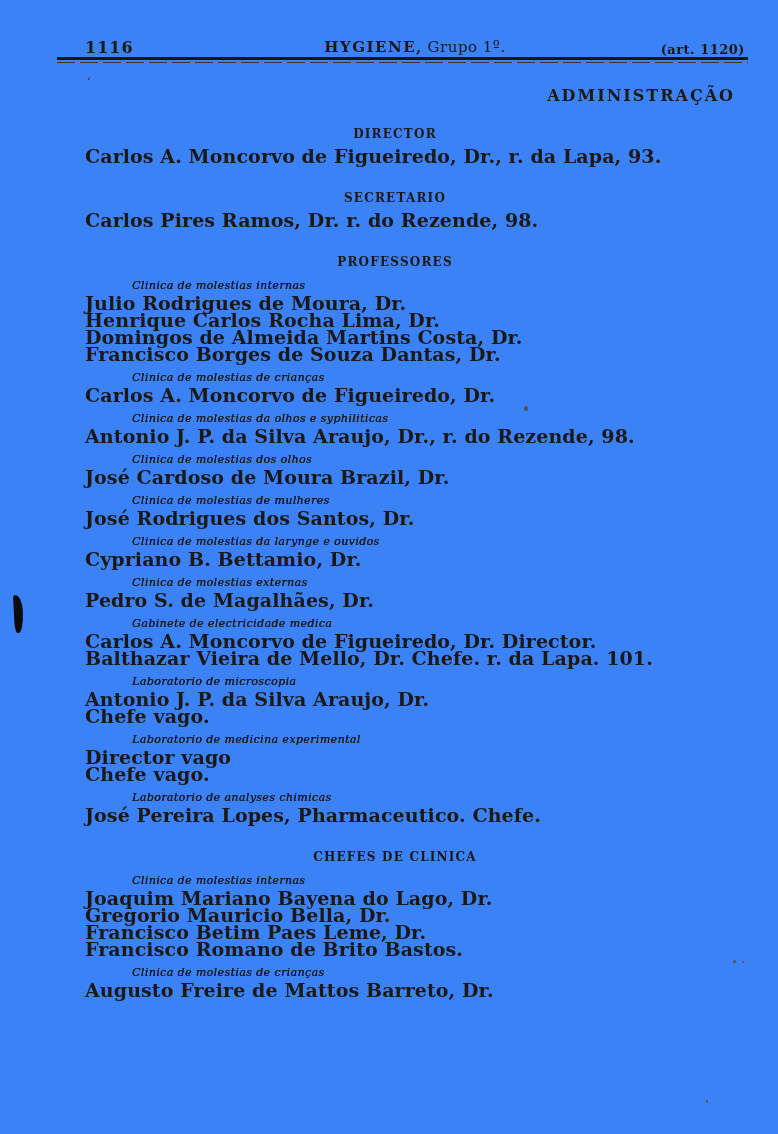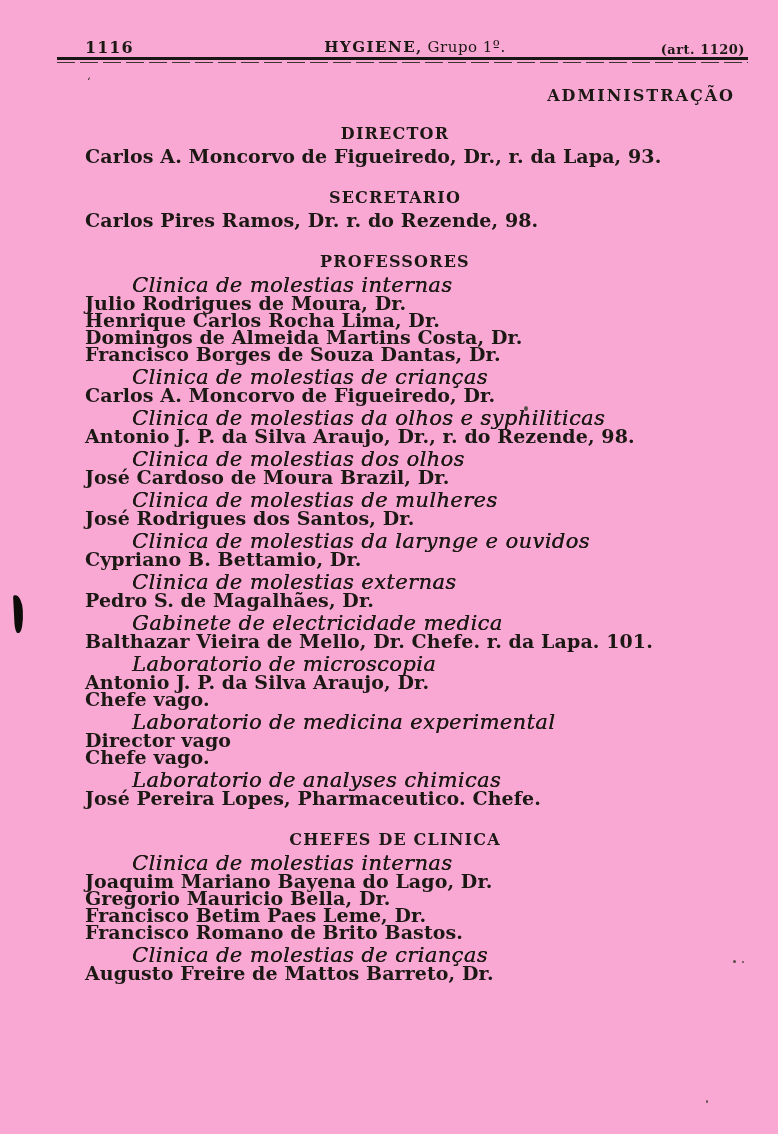--- a/index.html
+++ b/index.html
@@ -4,21 +4,21 @@
 <style>
   html, body { margin: 0; padding: 0; }
   body {
     width: 778px; height: 1134px;
     background: #ffffff;
     position: relative;
     overflow: hidden;
     font-family: "DejaVu Serif", serif;
     color: #1c1814;
   }
-  .scan-page { position: absolute; inset: 0; background: #f9a8d4; }
+  .scan-page { position: absolute; inset: 0; background: #3b82f6; }
 
   
   .running-head {
     position: absolute; top: 36px; left: 85px; width: 660px; height: 22px;
   }
   .page-number {
     position: absolute; left: 0; top: 2px;
     font-size: 16px; font-weight: bold; letter-spacing: 1px;
   }
   .journal-title {
@@ -46,28 +46,28 @@
     text-align: right;
     font-size: 16px; font-weight: bold; letter-spacing: 2px;
   }
 
   
   .content-column {
     position: absolute; top: 118px; left: 85px; width: 620px;
   }
   .section-heading {
     text-align: center;
-    font-size: 16px; font-weight: bold; letter-spacing: 1.2px;
+    font-size: 12px; font-weight: bold; letter-spacing: 1.2px;
     line-height: 14px;
     margin: 26px 0 7px 0;
   }
   .doc-section:first-child .section-heading { margin-top: 9px; }
   .group-title {
     font-style: italic;
-    font-size: 21px; line-height: 19px;
+    font-size: 11px; line-height: 19px;
     margin-top: 5px;
     padding-left: 47px;
     letter-spacing: 0.4px;
     text-shadow: 0.3px 0 0 currentColor;
   }
   .person-line {
     font-size: 19px; line-height: 17px;
     font-weight: bold;
     letter-spacing: 0.1px;
     white-space: nowrap;
@@ -130,20 +130,21 @@
         <div class="person-line">Antonio J. P. da Silva Araujo, Dr., r. do Rezende, 98.</div>
         <div class="group-title">Clinica de molestias dos olhos</div>
         <div class="person-line">José Cardoso de Moura Brazil, Dr.</div>
         <div class="group-title">Clinica de molestias de mulheres</div>
         <div class="person-line">José Rodrigues dos Santos, Dr.</div>
         <div class="group-title">Clinica de molestias da larynge e ouvidos</div>
         <div class="person-line">Cypriano B. Bettamio, Dr.</div>
         <div class="group-title">Clinica de molestias externas</div>
         <div class="person-line">Pedro S. de Magalhães, Dr.</div>
         <div class="group-title">Gabinete de electricidade medica</div>
+        <div class="person-line">Carlos A. Moncorvo de Figueiredo, Dr. Director.</div>
         <div class="person-line">Balthazar Vieira de Mello, Dr. Chefe. r. da Lapa. 101.</div>
         <div class="group-title">Laboratorio de microscopia</div>
         <div class="person-line">Antonio J. P. da Silva Araujo, Dr.</div>
         <div class="person-line">Chefe vago.</div>
         <div class="group-title">Laboratorio de medicina experimental</div>
         <div class="person-line">Director vago</div>
         <div class="person-line">Chefe vago.</div>
         <div class="group-title">Laboratorio de analyses chimicas</div>
         <div class="person-line">José Pereira Lopes, Pharmaceutico. Chefe.</div>
       </section>

